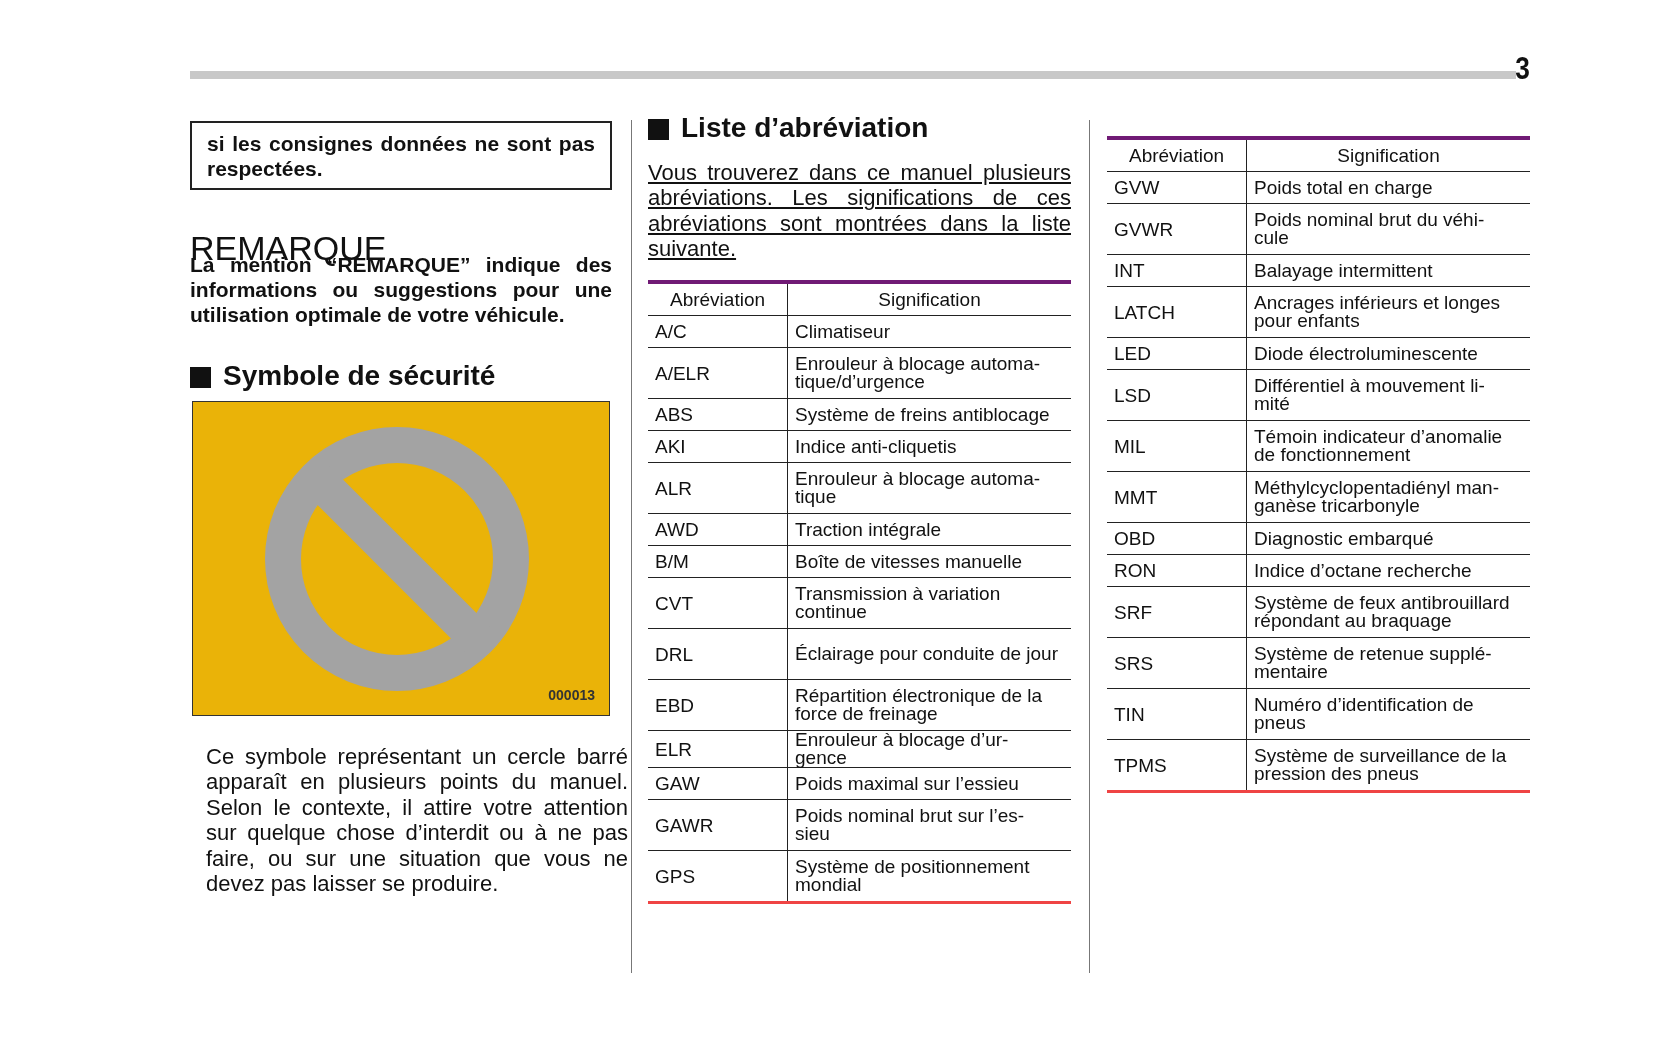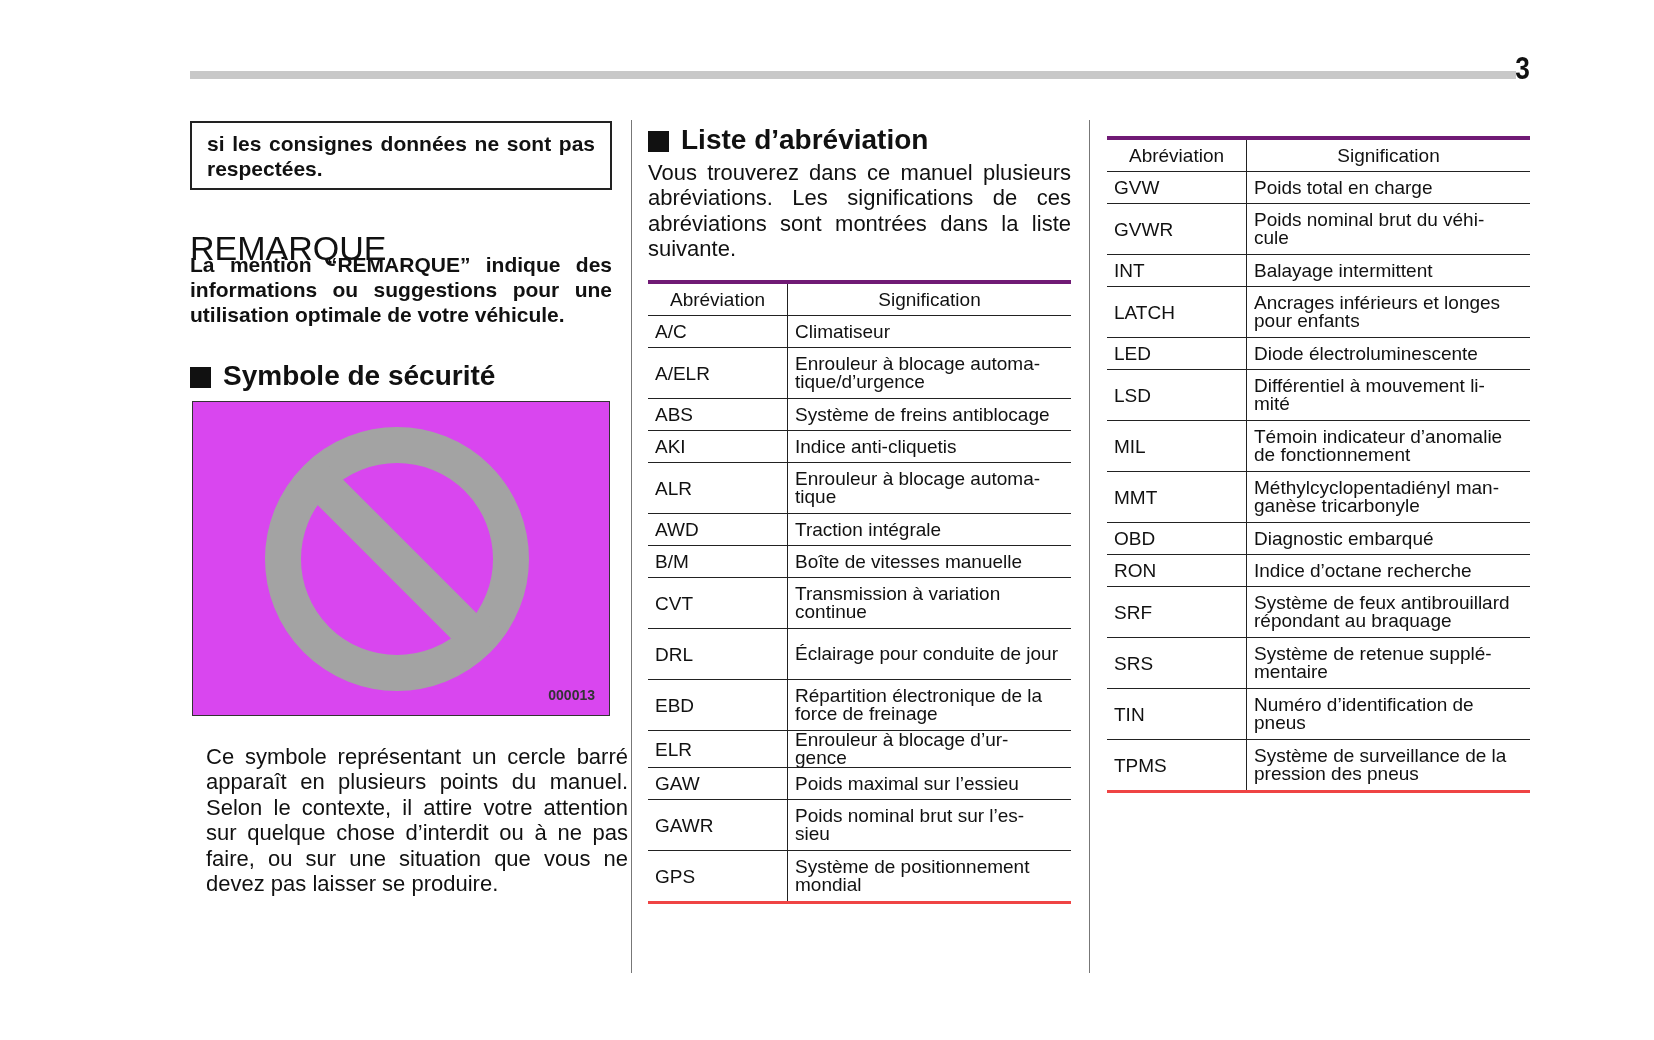--- a/index.html
+++ b/index.html
@@ -19,29 +19,29 @@
 
   .warnbox { position: absolute; left: 0; top: 121px; width: 418px; height: 65px; border: 2px solid #222; box-sizing: content-box; }
   .warnbox p { margin: 8px 15px 0 15px; font-size: 21px; font-weight: bold; line-height: 25px; text-align: justify; text-align-last: left; }
 
   .h-remarque { position: absolute; left: 0; top: 232px; font-size: 34px; font-weight: normal; line-height: 32px; margin: 0; }
   .remarque-body { position: absolute; left: 0; top: 252px; width: 422px; font-size: 21px; font-weight: bold; line-height: 25px; text-align: justify; text-align-last: left; margin: 0; }
 
   .sec-heading { position: absolute; left: 0; font-size: 28px; font-weight: bold; line-height: 32px; margin: 0; display: flex; align-items: center; white-space: nowrap; }
   .sec-heading .sq { display: inline-block; width: 21px; height: 21px; background: #111; margin-right: 12px; margin-top: 2px; }
   .h-symbole { top: 360px; }
-  .h-liste { top: 124px; }
-
-  .figure { position: absolute; left: 2px; top: 401px; width: 418px; height: 315px; border: 1.5px solid #333; box-sizing: border-box; background: #d946ef; }
+  .h-liste { top: 112px; }
+
+  .figure { position: absolute; left: 2px; top: 401px; width: 418px; height: 315px; border: 1.5px solid #333; box-sizing: border-box; background: #eab308; }
   .figure svg { position: absolute; left: 0; top: 0; }
   .figure .fig-id { position: absolute; right: 14px; bottom: 12px; font-size: 14px; font-weight: bold; color: #333; }
 
   .symbole-body { position: absolute; left: 0; top: 728px; width: 422px; font-size: 22px; line-height: 25.4px; text-align: justify; text-align-last: left; margin: 16px; }
 
-  .liste-intro { position: absolute; left: 0; top: 160px; width: 423px; font-size: 22px; line-height: 25.4px; text-align: justify; text-align-last: left; margin: 0; }
+  .liste-intro { position: absolute; left: 0; top: 160px; width: 423px; font-size: 22px; line-height: 25.4px; text-align: justify; text-align-last: left; margin: 0; text-decoration: underline; }
 
   table.abbr { position: absolute; left: 0; width: 423px; border-collapse: collapse; font-size: 19px; }
   table.abbr th, table.abbr td { border-bottom: 1.5px solid #222; padding: 0 7px; vertical-align: middle; text-align: left; }
   table.abbr thead th { border-top: 4px solid #701a75; font-weight: normal; text-align: center; height: 31px; font-size: 19px; }
   table.abbr th:first-child, table.abbr td:first-child { width: 125px; border-right: 1.5px solid #222; }
   table.abbr td { height: 31px; line-height: 19px; }
   table.abbr td.two { height: 50px; }
   table.abbr tbody tr:last-child td { border-bottom: 3px solid #ef4444; }
   table.abbr td .sig { display: block; line-height: 18px; }
   .tbl-mid { top: 280px; }

